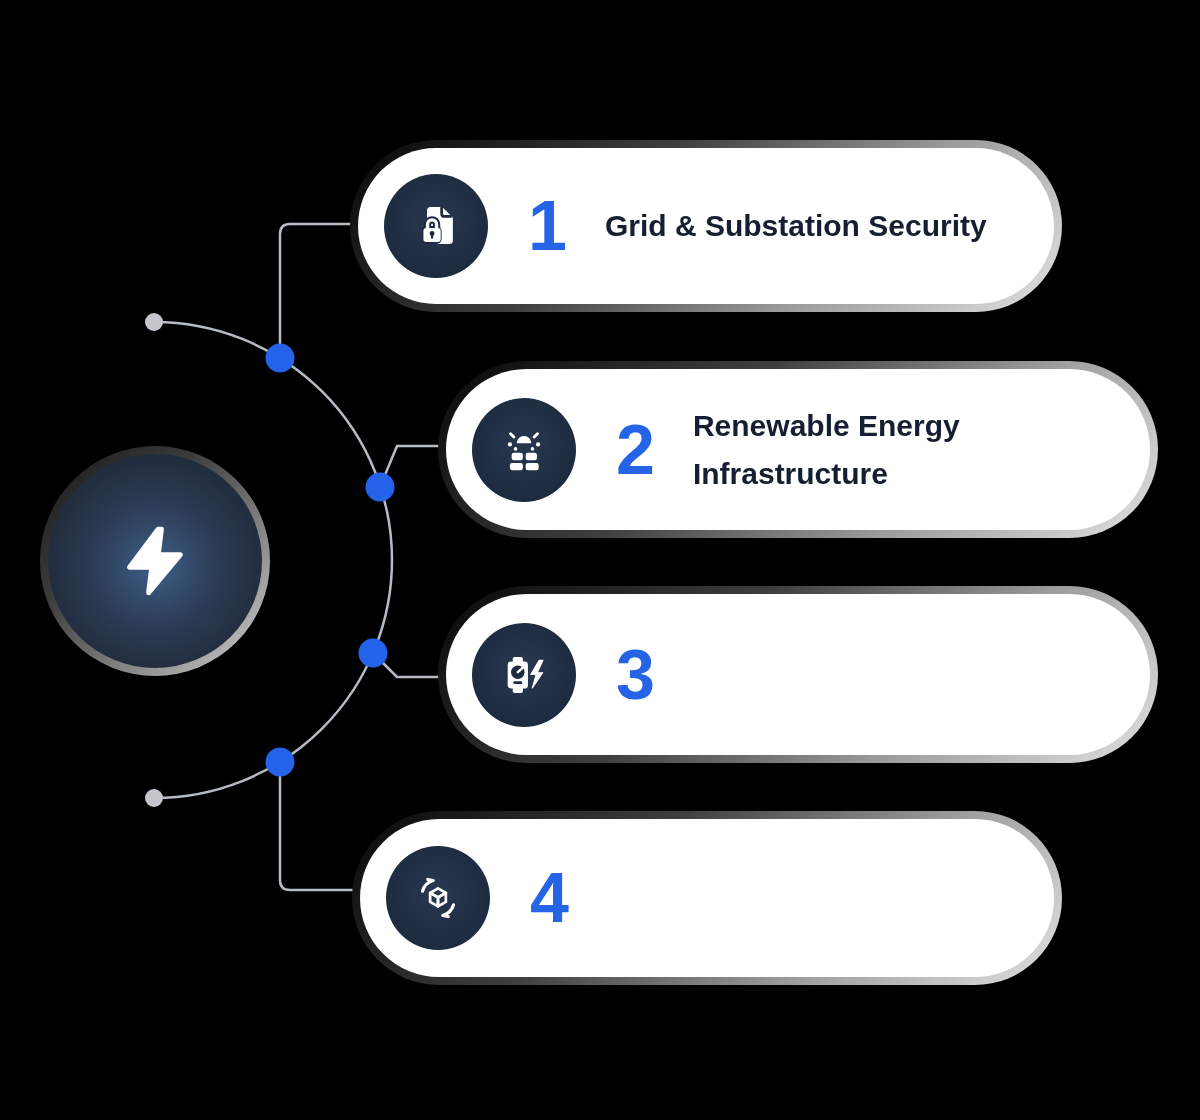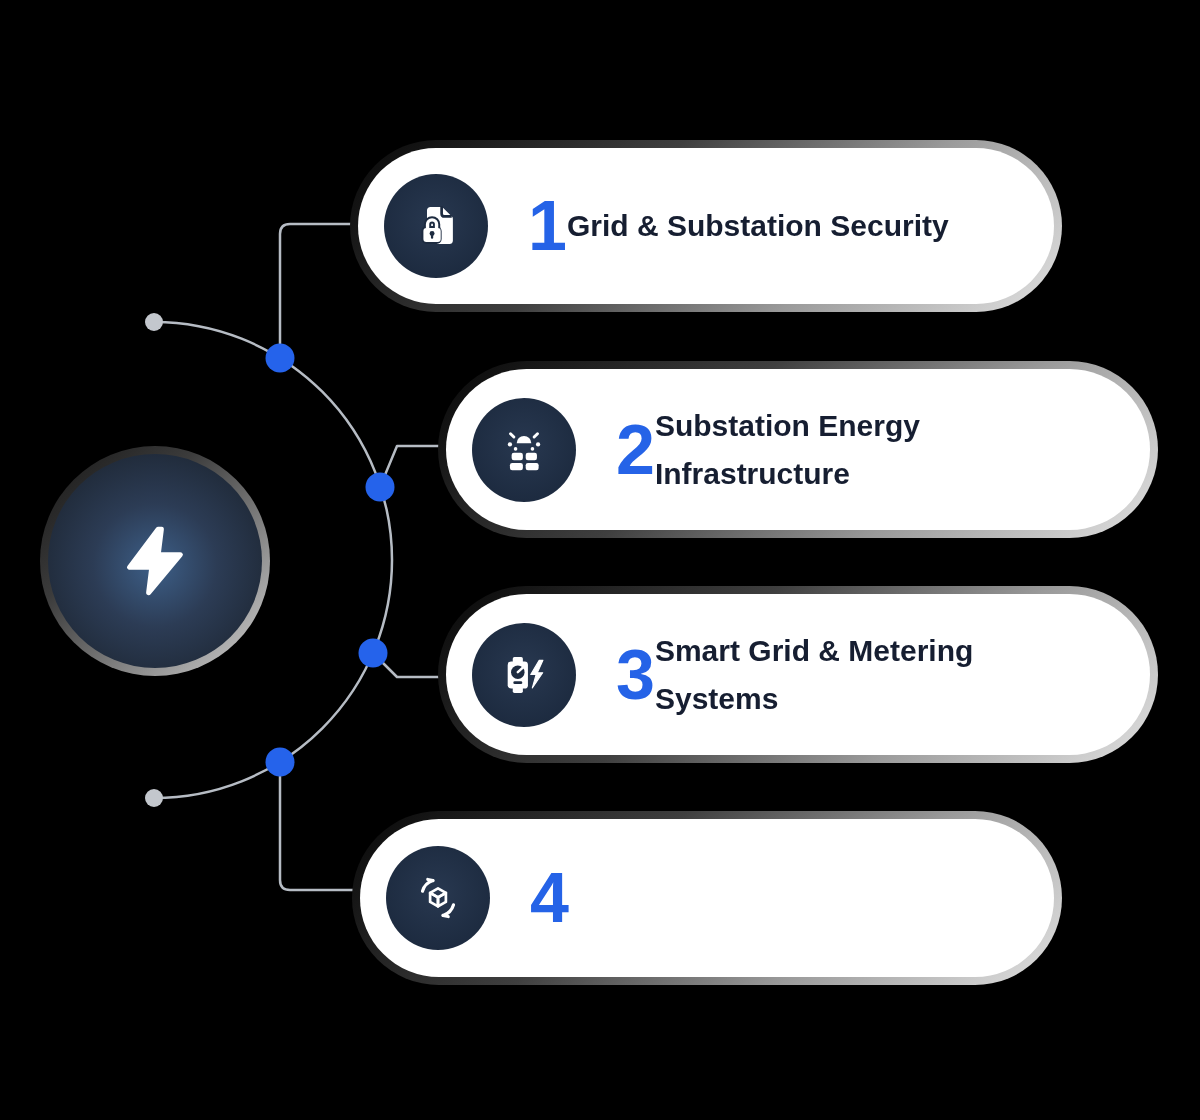--- a/index.html
+++ b/index.html
@@ -34,21 +34,21 @@
   .badge{
     width:104px;height:104px;border-radius:50%;flex:none;
     background:radial-gradient(circle at 50% 45%, #283850 0%, var(--icon_circle,#1d2b40) 72%);
     display:flex;align-items:center;justify-content:center;
   }
   .num{
     margin-left:40px;font-size:70px;font-weight:700;line-height:1;
     color:var(--accent_blue,#2563e7);flex:none;
   }
   .title{
-    font-size:30px;font-weight:700;line-height:1.6;
+    margin-left:38px;font-size:30px;font-weight:700;line-height:1.6;
     color:var(--title_color,#161e31);
   }
   .c1{left:350px;top:140px;width:712px;height:172px;}
   .c2{left:438px;top:361px;width:720px;height:177px;}
   .c3{left:438px;top:586px;width:720px;height:177px;}
   .c4{left:352px;top:811px;width:710px;height:174px;}
   .c1 .title{white-space:nowrap;}
   .c2 .title{width:310px;}
   .c3 .title{width:382px;}
   .c4 .title{width:420px;}
@@ -110,39 +110,38 @@
           <circle cx="36.5" cy="19" r="1.9" fill="#fff"></circle>
           <circle cx="16.5" cy="23" r="1.6" fill="#fff"></circle>
           <circle cx="31.5" cy="23" r="1.6" fill="#fff"></circle>
           <rect x="13" y="26.5" width="10" height="6.5" rx="2" fill="#fff"></rect>
           <rect x="25.5" y="26.5" width="10" height="6.5" rx="2" fill="#fff"></rect>
           <rect x="11.5" y="35.5" width="11.5" height="6.5" rx="2" fill="#fff"></rect>
           <rect x="25.5" y="35.5" width="11.5" height="6.5" rx="2" fill="#fff"></rect>
         </svg>
       </div>
       <div class="num">2</div>
-      <div class="title">Substation Energy Infrastructure</div>
+      <div class="title">Renewable Energy Infrastructure</div>
     </div>
   </div>
 
   <div class="card c3">
     <div class="card-inner">
       <div class="badge">
         <svg width="54" height="54" viewBox="0 0 48 48">
           <rect x="14" y="8" width="9" height="6" rx="1.5" fill="#fff"></rect>
           <rect x="14" y="34" width="9" height="6" rx="1.5" fill="#fff"></rect>
           <rect x="9.5" y="12" width="18" height="24" rx="3" fill="#fff"></rect>
           <circle cx="18.5" cy="21.5" r="6" fill="#1d2b40"></circle>
           <path d="M18.5 21.5 L22.7 17.6" stroke="#fff" stroke-width="2.2" stroke-linecap="round"></path>
           <rect x="14.5" y="29.5" width="8" height="2.6" rx="1.3" fill="#1d2b40"></rect>
           <path d="M37.5 11 l-7.5 12.5 h4.8 l-3.4 12 9.2 -13.5 h-4.8 l5 -11 z" fill="#fff" stroke="#fff" stroke-width="1" stroke-linejoin="round"></path>
         </svg>
       </div>
       <div class="num">3</div>
-      <div class="title">Smart Grid &amp; Metering Systems</div>
     </div>
   </div>
 
   <div class="card c4">
     <div class="card-inner">
       <div class="badge">
         <svg width="54" height="54" viewBox="0 0 48 48">
           <path d="M24 15.5 l7 4 -7 4 -7 -4 z" fill="none" stroke="#fff" stroke-width="2.4" stroke-linejoin="round"></path>
           <path d="M17 19.5 v8 l7 4 v-8 z" fill="none" stroke="#fff" stroke-width="2.4" stroke-linejoin="round"></path>
           <path d="M31 19.5 v8 l-7 4 v-8 z" fill="none" stroke="#fff" stroke-width="2.4" stroke-linejoin="round"></path>

